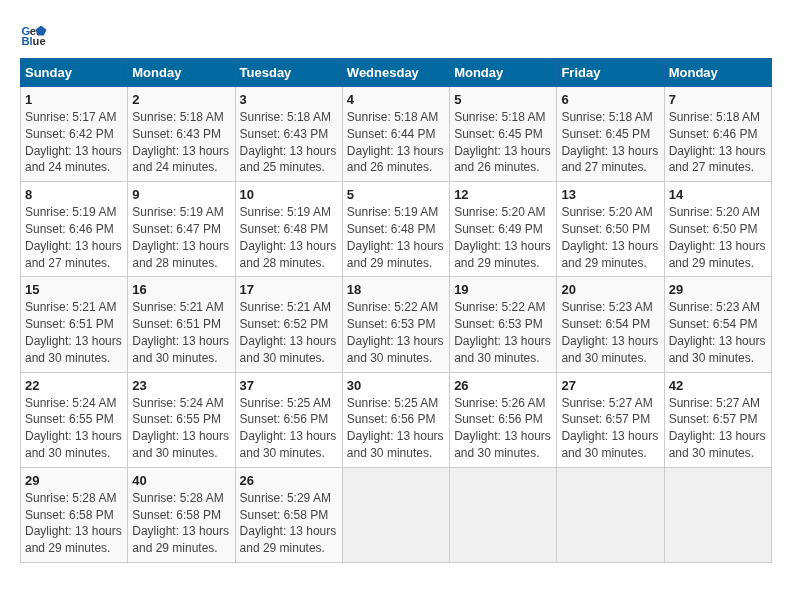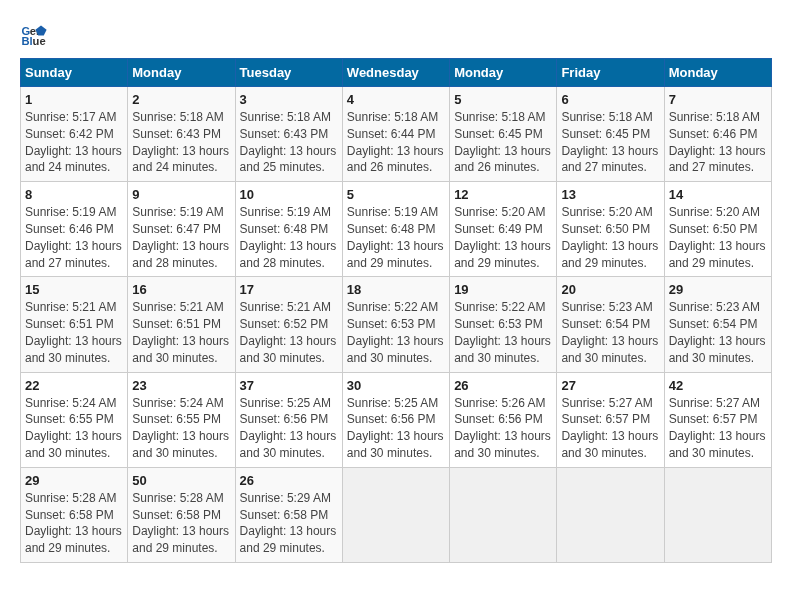--- a/index.html
+++ b/index.html
@@ -358,21 +358,21 @@
       <tr>
         <td>
         <div class="day-num">29</div>
         <div class="day-info">
           Sunrise: 5:28 AM<br>
           Sunset: 6:58 PM<br>
           Daylight: 13 hours and 29 minutes.
         </div>
       </td>
         <td>
-        <div class="day-num">50</div>
+        <div class="day-num">40</div>
         <div class="day-info">
           Sunrise: 5:28 AM<br>
           Sunset: 6:58 PM<br>
           Daylight: 13 hours and 29 minutes.
         </div>
       </td>
         <td>
         <div class="day-num">26</div>
         <div class="day-info">
           Sunrise: 5:29 AM<br>

